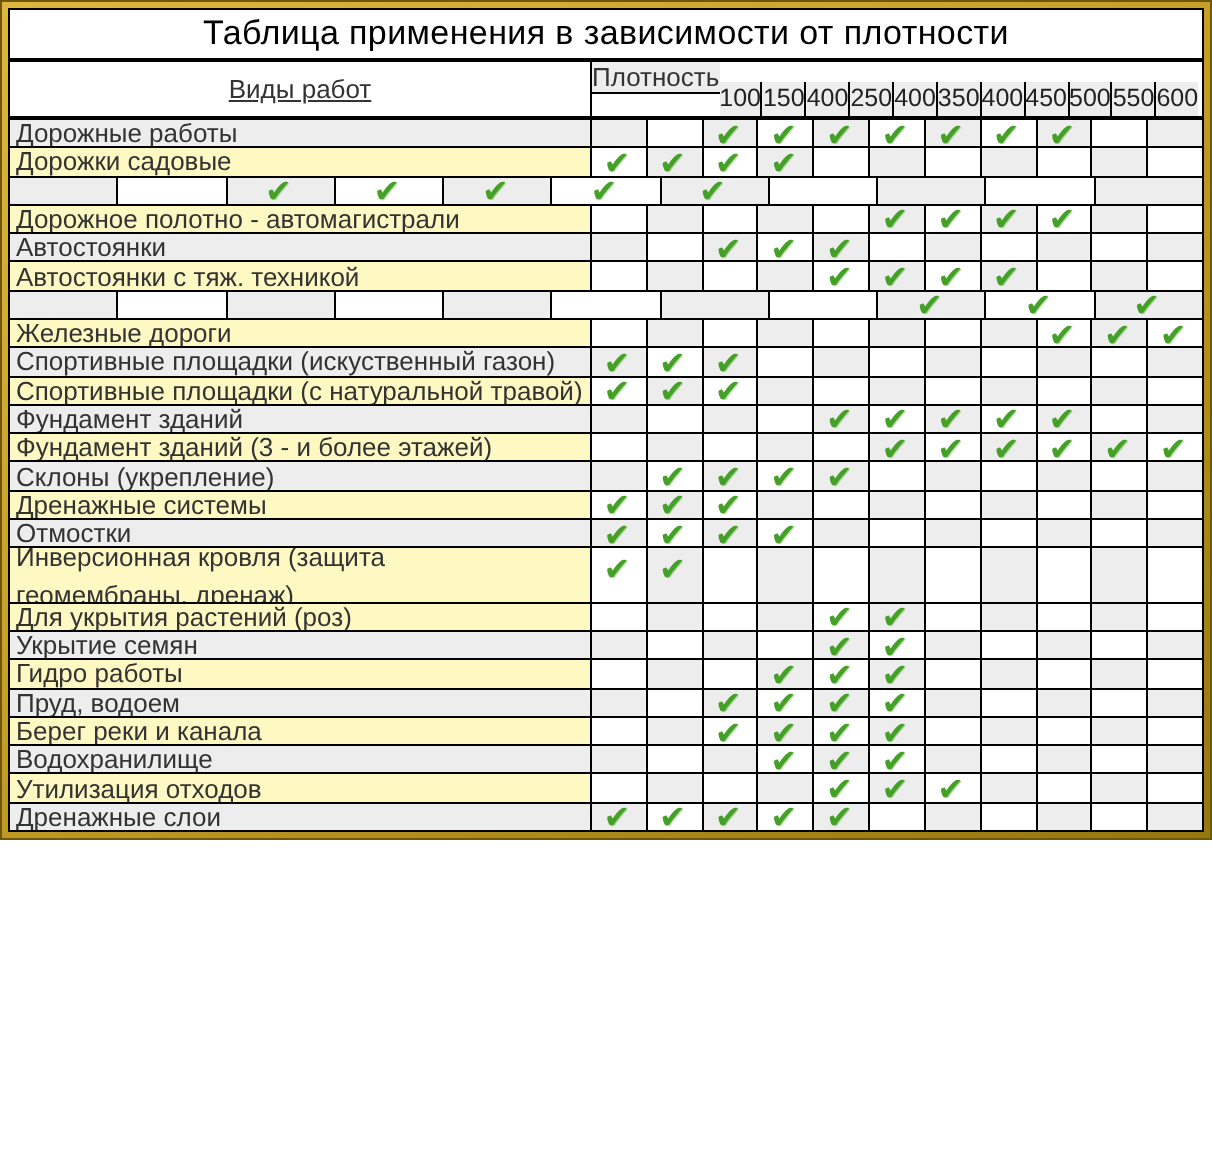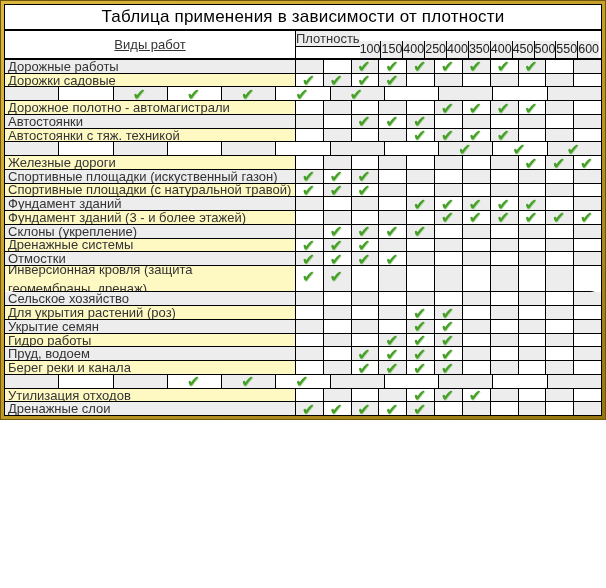--- a/index.html
+++ b/index.html
@@ -49,21 +49,21 @@
     border-right:1px solid #000;
     background:#ededed;
     text-align:center; line-height:17px;
     font-size:12.5px; color:#222;
   }
   .density-col:last-child { border-right:none; }
 
   .tbody { flex:1; display:flex; flex-direction:column; min-height:0; }
   .trow { flex:1 1 0; min-height:0; display:flex; border-bottom:1px solid #000; }
   .trow:last-child { border-bottom:none; }
-  .trow.tall { flex:2 1 0;border-radius:11px; }
+  .trow.tall { flex:2 1 0; }
 
   .label-cell {
     box-sizing:border-box; width:291px; flex:none;
     border-right:1px solid #000;
     display:flex; align-items:center;
     padding-left:3px;
     font-size:13px; color:#333;
     white-space:nowrap; overflow:hidden;
     background:#fef9c3;
   }
@@ -459,34 +459,20 @@
           <div class="check-cell shade"></div>
           <div class="check-cell"></div>
           <div class="check-cell shade"></div>
           <div class="check-cell"></div>
           <div class="check-cell shade"></div>
           <div class="check-cell"></div>
           <div class="check-cell shade"></div>
           <div class="check-cell"></div>
         </div>
         <div class="trow">
-          <div class="label-cell shade">Сельское хозяйство</div>
-          <div class="check-cell shade"></div>
-          <div class="check-cell"></div>
-          <div class="check-cell shade"></div>
-          <div class="check-cell"></div>
-          <div class="check-cell shade"></div>
-          <div class="check-cell"></div>
-          <div class="check-cell shade"></div>
-          <div class="check-cell"></div>
-          <div class="check-cell shade"></div>
-          <div class="check-cell"></div>
-          <div class="check-cell shade"></div>
-        </div>
-        <div class="trow">
           <div class="label-cell">Для укрытия растений (роз)</div>
           <div class="check-cell"></div>
           <div class="check-cell shade"></div>
           <div class="check-cell"></div>
           <div class="check-cell shade"></div>
           <div class="check-cell">
             <span class="check">✔</span>
           </div>
           <div class="check-cell shade">
             <span class="check">✔</span>
@@ -573,20 +559,21 @@
           <div class="check-cell shade">
             <span class="check">✔</span>
           </div>
           <div class="check-cell"></div>
           <div class="check-cell shade"></div>
           <div class="check-cell"></div>
           <div class="check-cell shade"></div>
           <div class="check-cell"></div>
         </div>
         <div class="trow">
+          <div class="label-cell shade">Водохранилище</div>
           <div class="check-cell shade"></div>
           <div class="check-cell"></div>
           <div class="check-cell shade"></div>
           <div class="check-cell">
             <span class="check">✔</span>
           </div>
           <div class="check-cell shade">
             <span class="check">✔</span>
           </div>
           <div class="check-cell">

